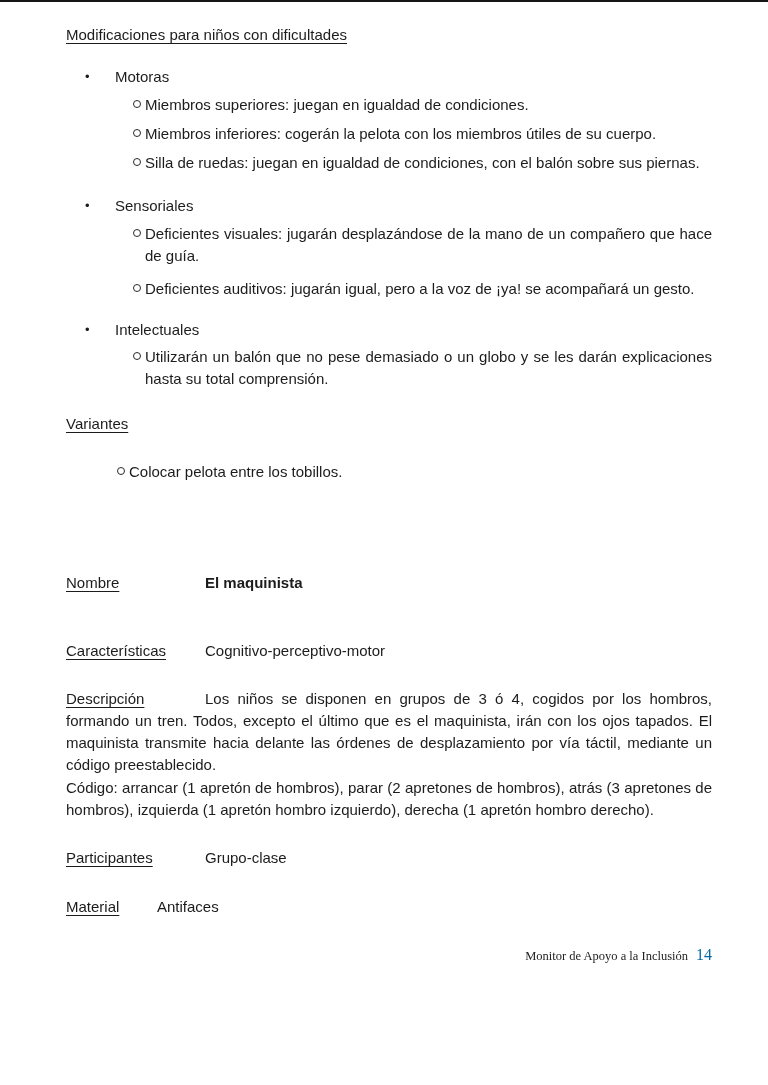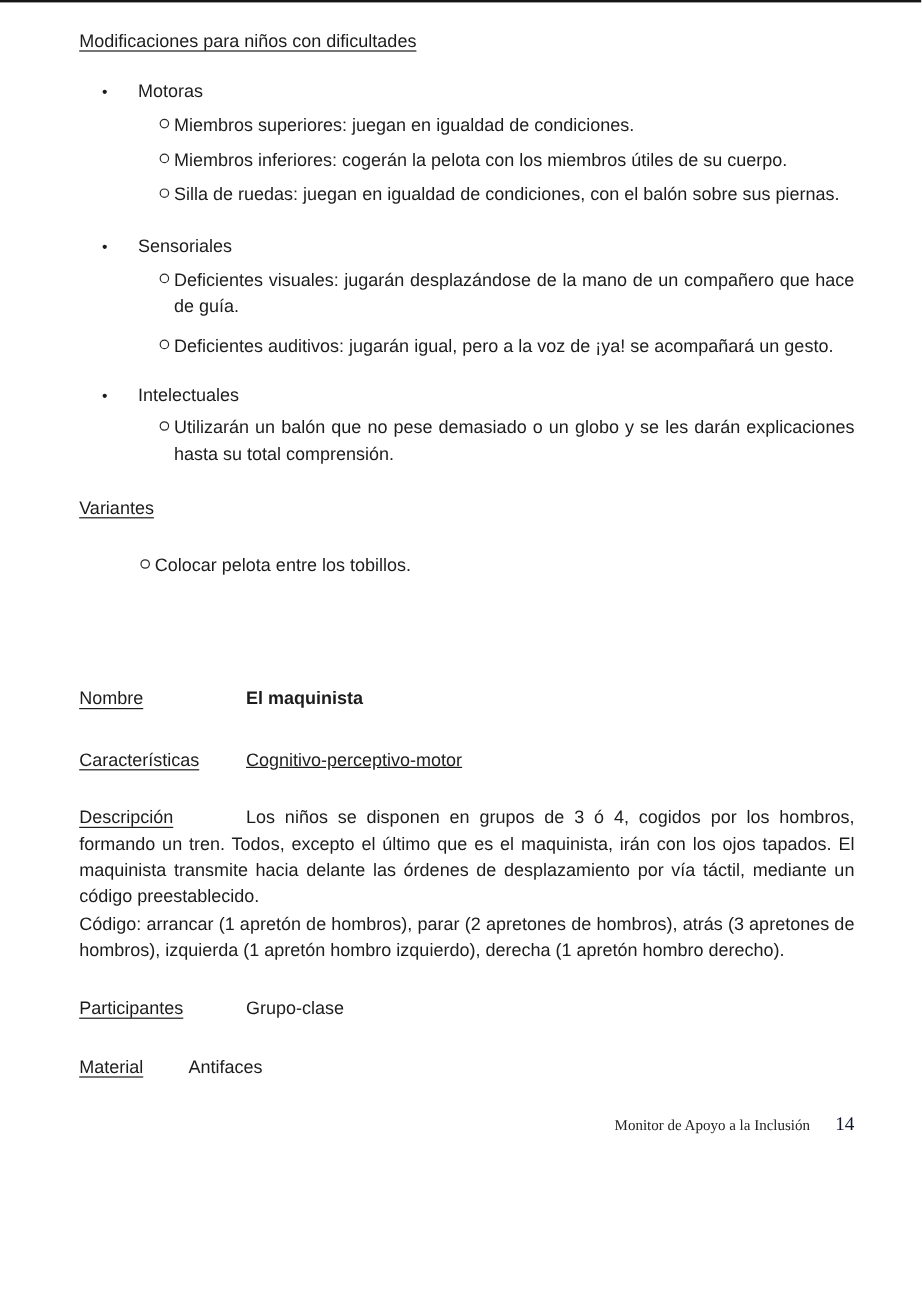--- a/index.html
+++ b/index.html
@@ -78,34 +78,34 @@
   .mt-6  { margin-top: 6px; }
   .mt-7  { margin-top: 7px; }
   .mt-21 { margin-top: 21px; }
   .mt-8  { margin-top: 11px; }
   .mt-19 { margin-top: 19px; }
   .mt-5  { margin-top: 5px; }
   .mt-23 { margin-top: 23px; }
   .mt-26 { margin-top: 26px; }
   .mt-4  { margin-top: 4px; }
   .mt-89 { margin-top: 89px; }
-  .mt-29 { margin-top: 29px; text-decoration: underline; }
+  .mt-29 { margin-top: 46px; }
   .mt-1  { margin-top: 1px; }
   .mt-27 { margin-top: 27px; }
 
   .footer {
     margin-top: 29px;
     display: flex;
     justify-content: flex-end;
     align-items: baseline;
-    gap: 21px;
+    gap: 8px;
     font-family: "Liberation Serif", "DejaVu Serif", serif;
   }
   .footer-text { font-size: 12.5px; line-height: 16px; color: #222; }
-  .footer-num  { font-size: 16px;  line-height: 16px; color: #0f172a; }
+  .footer-num  { font-size: 16px;  line-height: 16px; color: #0369a1; }
 </style>
 </head>
 <body>
 
 <div class="page">
   <div class="top-edge"></div>
 
   <div class="content">
 
     <h1 class="heading"><span class="u">Modificaciones para niños con dificultades</span></h1>

